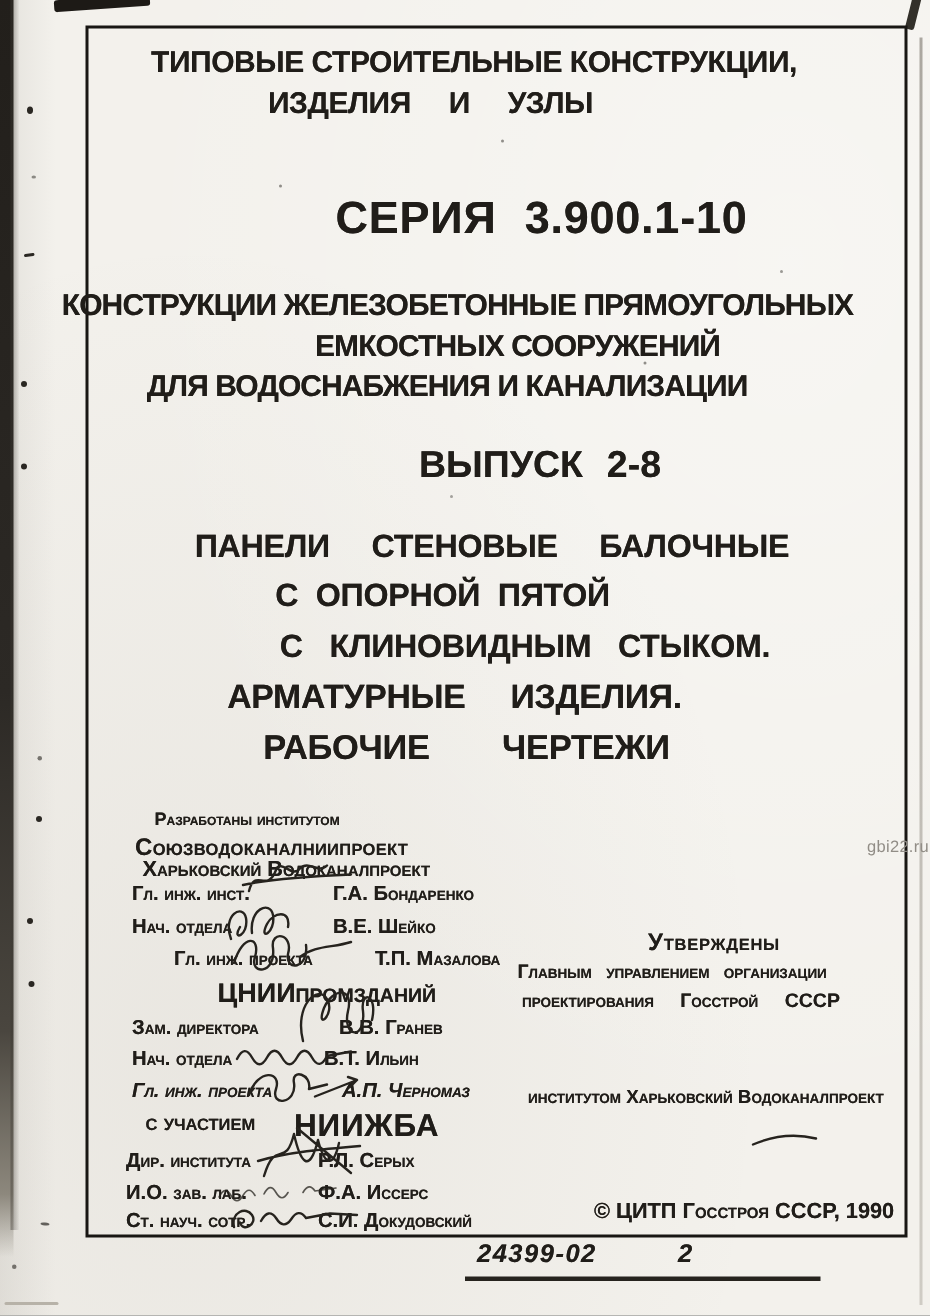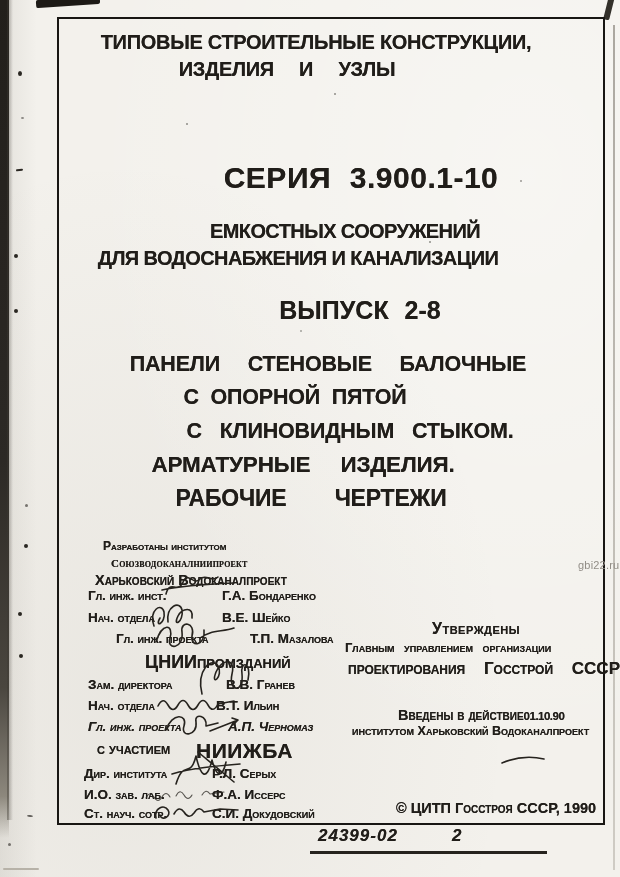--- a/index.html
+++ b/index.html
@@ -83,35 +83,36 @@
   <div class="smudge-tl"></div>
   <div class="smudge-tr"></div>
   <div class="right-edge-line"></div>
   <div class="pencil-squiggle"></div>
 
   <div class="frame"></div>
 
   <div class="abs ctr b ink t-head" style="left:316px;top:31px;">ТИПОВЫЕ СТРОИТЕЛЬНЫЕ КОНСТРУКЦИИ,</div>
   <div class="abs ctr b ink t-head" style="left:287px;top:58px;word-spacing:20px;">ИЗДЕЛИЯ И УЗЛЫ</div>
 
-  <div class="abs ctr b ink t-series" style="left:361px;top:129px;margin-top:32px;">СЕРИЯ 3.900.1-10</div>
-
+  <div class="abs ctr b ink t-series" style="left:361px;top:129px;">СЕРИЯ 3.900.1-10</div>
+
+  <div class="abs ctr b ink t-subj" style="left:305px;top:193px;">КОНСТРУКЦИИ ЖЕЛЕЗОБЕТОННЫЕ ПРЯМОУГОЛЬНЫХ</div>
   <div class="abs ctr b ink t-subj" style="left:345px;top:220px;">ЕМКОСТНЫХ СООРУЖЕНИЙ</div>
   <div class="abs ctr b ink t-subj" style="left:298px;top:247px;">ДЛЯ ВОДОСНАБЖЕНИЯ И КАНАЛИЗАЦИИ</div>
 
   <div class="abs ctr b ink t-issue" style="left:360px;top:296px;">ВЫПУСК 2-8</div>
 
   <div class="abs ctr b ink t-cont" style="left:328px;top:352px;word-spacing:22px;">ПАНЕЛИ СТЕНОВЫЕ БАЛОЧНЫЕ</div>
   <div class="abs ctr b ink t-cont" style="left:295px;top:385px;word-spacing:6px;">С ОПОРНОЙ ПЯТОЙ</div>
   <div class="abs ctr b ink t-cont" style="left:350px;top:419px;word-spacing:12px;">С КЛИНОВИДНЫМ СТЫКОМ.</div>
   <div class="abs ctr b ink t-cont" style="left:303px;top:452px;word-spacing:24px;font-size:22.5px;">АРМАТУРНЫЕ ИЗДЕЛИЯ.</div>
   <div class="abs ctr b ink t-cont" style="left:311px;top:485px;word-spacing:42px;font-size:23px;">РАБОЧИЕ ЧЕРТЕЖИ</div>
 
   <div class="abs cred ink" style="left:103px;top:539px;font-size:12px;">Разработаны институтом</div>
-  <div class="abs cred ink" style="left:111px;top:557px;font-size:11px;letter-spacing:.2px;font-family:Liberation Serif, serif;">Союзводоканалниипроект</div>
+  <div class="abs cred ink" style="left:90px;top:557px;font-size:16px;letter-spacing:.2px;">Союзводоканалниипроект</div>
   <div class="abs cred ink" style="left:95px;top:572px;font-size:14.5px;">Харьковский Водоканалпроект</div>
 
   <div class="abs cred ink" style="left:88px;top:588px;font-size:13.5px;">
     <span class="role" style="width:134px;">Гл. инж. инст.</span><span>Г.А. Бондаренко</span>
   </div>
   <div class="abs cred ink" style="left:88px;top:610px;font-size:13.5px;">
     <span class="role" style="width:134px;">Нач. отдела</span><span>В.Е. Шейко</span>
   </div>
   <div class="abs cred ink" style="left:88px;top:631px;font-size:13.5px;padding-left:28px;">
     <span class="role" style="width:134px;">Гл. инж. проекта</span><span>Т.П. Мазалова</span>
@@ -168,25 +169,22 @@
   </svg>
   <svg class="sig" style="left:150px;top:802px;" width="92" height="22" viewBox="0 0 92 22">
     <path d="M6,16 C4,6 14,2 18,8 C22,14 12,20 10,13 M24,12 q5,-9 10,-2 q5,8 10,1 q5,-8 10,-1 l16,-3 l18,1"></path>
   </svg>
   <svg class="sig" style="left:498px;top:752px;" width="50" height="14" viewBox="0 0 50 14">
     <path d="M4,11 Q25,2 46,7"></path>
   </svg>
 
   <div class="abs cred ink" style="left:432px;top:620px;font-size:16px;letter-spacing:.5px;">Утверждены</div>
   <div class="abs cred ink" style="left:345px;top:640px;font-size:13px;word-spacing:6px;">Главным управлением организации</div>
-  <div class="abs cred ink" style="left:348px;top:659px;font-size:17px;word-spacing:14px;">проектирования Госстрой СССР</div>
-
-  <div class="abs cred ink" style="left:398px;top:707px;font-size:14.5px;">
-    <span>Введены в действие</span><span style="font-size:11.5px;letter-spacing:-0.5px;">01.10.90</span>
-  </div>
+  <div class="abs cred ink" style="left:348px;top:659px;font-size:13px;word-spacing:14px;">проектирования Госстрой СССР</div>
+
   <div class="abs cred ink" style="left:352px;top:724px;font-size:12.5px;">институтом Харьковский Водоканалпроект</div>
 
   <div class="abs cred ink" style="left:396px;top:800px;font-size:14.5px;">© ЦИТП Госстроя СССР, 1990</div>
   <div class="abs b ink hand" style="left:318px;top:826px;font-size:17px;letter-spacing:1px;">24399-02</div>
   <div class="abs b ink hand" style="left:452px;top:826px;font-size:17px;">2</div>
   <div class="underline-bar"></div>
 
   <div class="abs wm" style="left:578px;top:559px;">gbi22.ru</div>
 
   <div class="speck" style="left:18px;top:71px;width:4px;height:5px;"></div>

